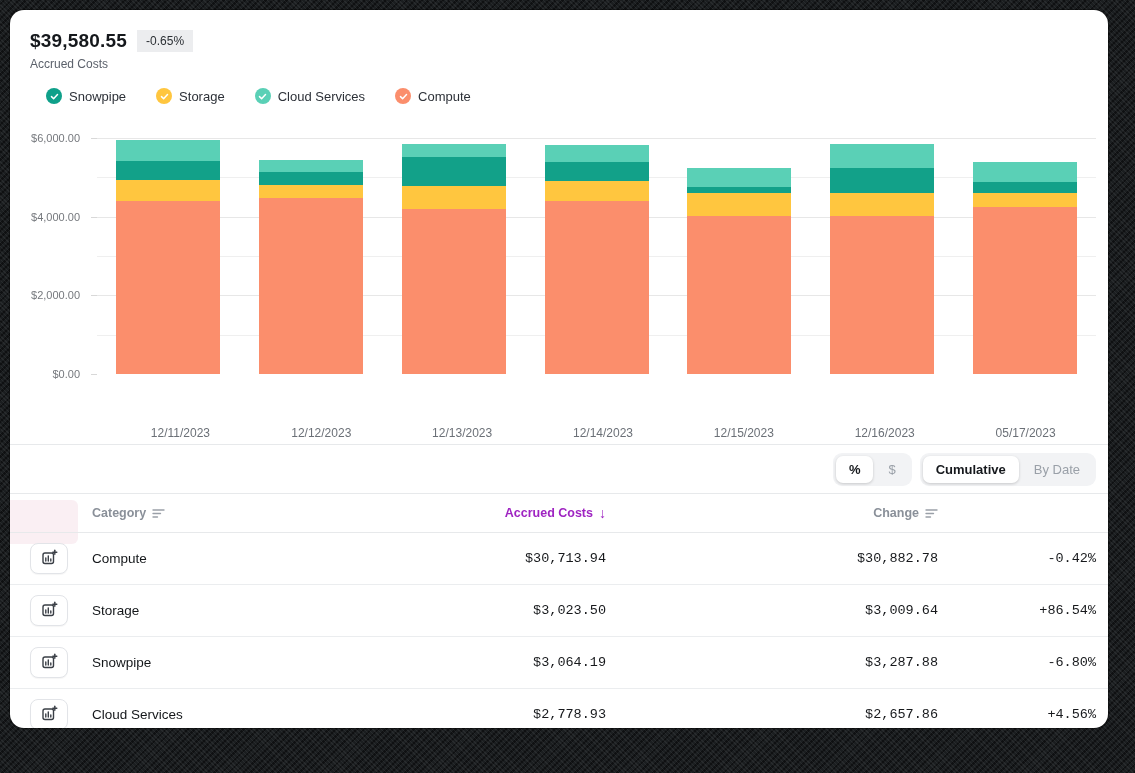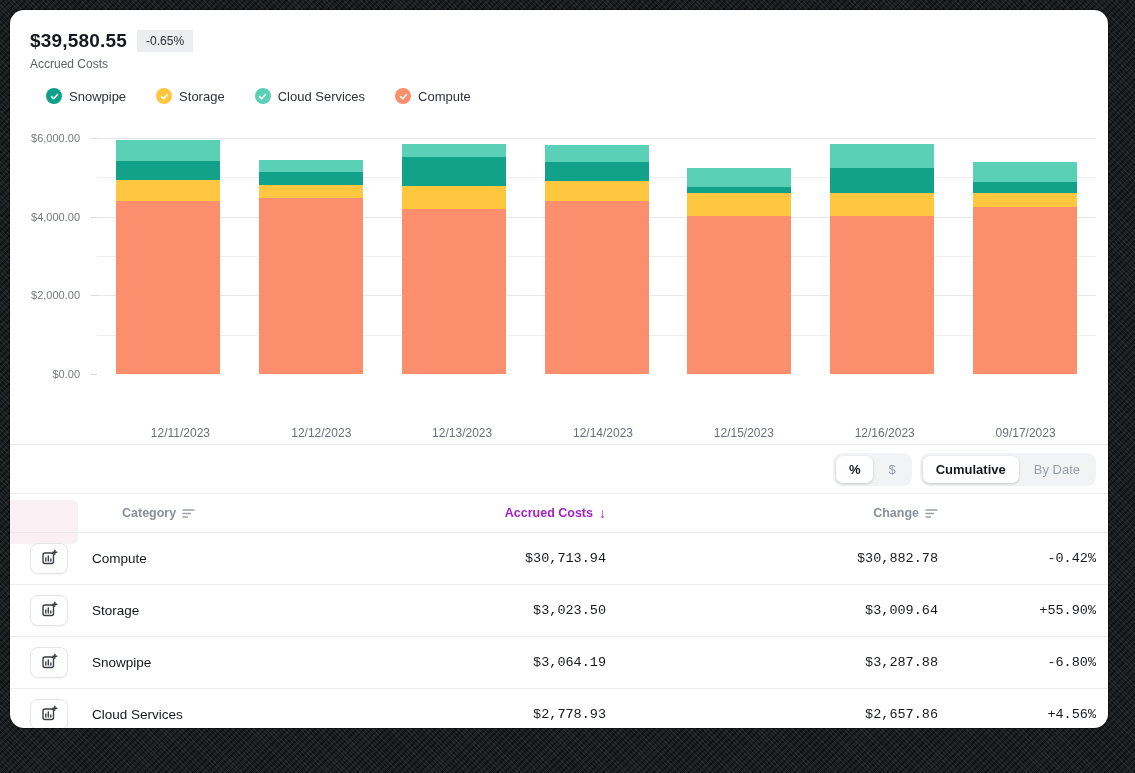--- a/index.html
+++ b/index.html
@@ -57,21 +57,21 @@
   .divider { height:1px; background:#e7e9eb; width:100%; }
   .controls-row { height:48px; display:flex; align-items:center; justify-content:flex-end; padding-right:12px; gap:8px; }
   .seg-group { background:#F2F3F5; border-radius:9px; padding:3px; display:inline-flex; gap:2px; }
   .seg-btn {
     border:none; background:transparent; font-family:inherit; font-size:13px;
     padding:6px 13px; border-radius:7px; color:#9aa0a8; cursor:pointer; font-weight:500;
   }
   .seg-btn.selected { background:#ffffff; color:#15181c; font-weight:700; box-shadow:0 1px 3px rgba(0,0,0,0.18); }
   
   .tbl-grid { display:grid; grid-template-columns:62px 300px 1fr 332px 158px; align-items:center; padding:0 12px 0 20px; }
-  .tbl-head { height:38px;margin-left:30px; }
+  .tbl-head { height:38px; }
   .th { font-size:12.5px; font-weight:700; color:#8a9099; display:flex; align-items:center; gap:6px; }
   .th.num { justify-content:flex-end; }
   .th.accent { color:var(--accent); }
   .sort-icon { display:inline-flex; }
   .arrow-down { font-size:14px; font-weight:700; color:var(--accent); line-height:1; }
   .tbl-row { height:52px; border-top:1px solid #ebedef; }
   .tbl-row:first-of-type { border-top:1px solid #e7e9eb; }
   .cell-cat { font-size:13.5px; color:#14171a; }
   .cell-num { font-size:13.5px; color:#17191c; text-align:right;font-family:Liberation Mono, monospace; }
   .icon-btn {
@@ -204,21 +204,21 @@
           </div>
         </div>
       </div>
     <div class="xlabels">
         <div class="xlabel">12/11/2023</div>
         <div class="xlabel">12/12/2023</div>
         <div class="xlabel">12/13/2023</div>
         <div class="xlabel">12/14/2023</div>
         <div class="xlabel">12/15/2023</div>
         <div class="xlabel">12/16/2023</div>
-        <div class="xlabel">09/17/2023</div>
+        <div class="xlabel">05/17/2023</div>
       </div>
     <div class="hover-artifact"></div>
   </div>
 
   <div class="lower">
     <div class="divider"></div>
     <div class="controls-row">
       <div class="seg-group" id="unit-toggle">
           <button class="seg-btn selected">%</button>
           <button class="seg-btn">$</button>
@@ -288,21 +288,21 @@
                   <line x1="7.3" y1="12" x2="7.3" y2="7" stroke="#3a3f46" stroke-width="1.4" stroke-linecap="round"></line>
                   <line x1="9.8" y1="12" x2="9.8" y2="10" stroke="#3a3f46" stroke-width="1.4" stroke-linecap="round"></line>
                   <line x1="13.8" y1="1.2" x2="13.8" y2="5.2" stroke="#3a3f46" stroke-width="1.4" stroke-linecap="round"></line>
                   <line x1="11.8" y1="3.2" x2="15.8" y2="3.2" stroke="#3a3f46" stroke-width="1.4" stroke-linecap="round"></line>
                 </svg></span>
             </button>
           </div>
           <div class="cell-cat">Storage</div>
           <div class="cell-num">$3,023.50</div>
           <div class="cell-num">$3,009.64</div>
-          <div class="cell-num">+55.90%</div>
+          <div class="cell-num">+86.54%</div>
         </div>
         <div class="tbl-grid tbl-row">
           <div>
             <button class="icon-btn">
               <span><svg width="17" height="17" viewBox="0 0 17 17" fill="none">
                   <rect x="2" y="4" width="10.5" height="10.5" rx="2" stroke="#3a3f46" stroke-width="1.4"></rect>
                   <line x1="4.8" y1="12" x2="4.8" y2="9" stroke="#3a3f46" stroke-width="1.4" stroke-linecap="round"></line>
                   <line x1="7.3" y1="12" x2="7.3" y2="7" stroke="#3a3f46" stroke-width="1.4" stroke-linecap="round"></line>
                   <line x1="9.8" y1="12" x2="9.8" y2="10" stroke="#3a3f46" stroke-width="1.4" stroke-linecap="round"></line>
                   <line x1="13.8" y1="1.2" x2="13.8" y2="5.2" stroke="#3a3f46" stroke-width="1.4" stroke-linecap="round"></line>

